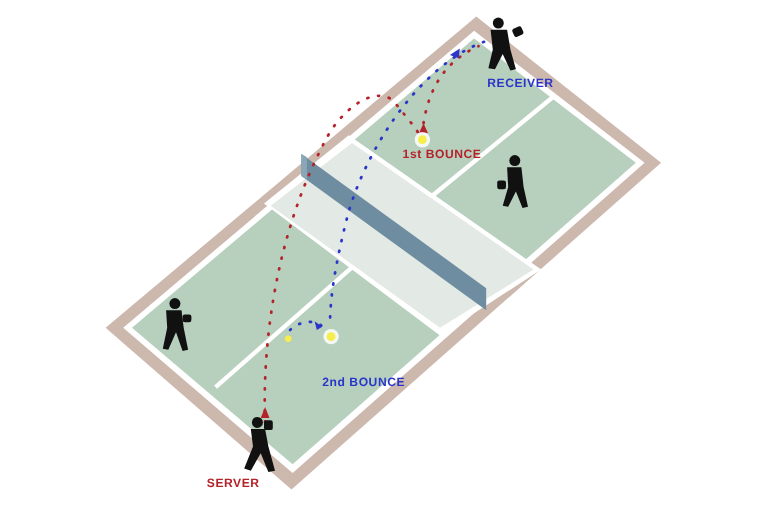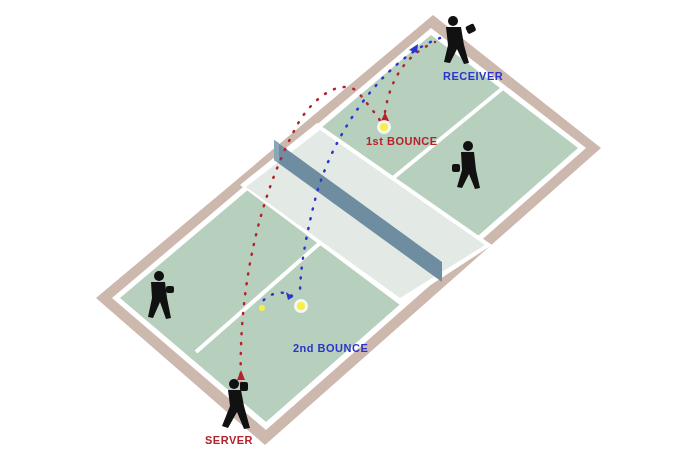--- a/index.html
+++ b/index.html
@@ -64,14 +64,14 @@
     <g fill="#111111" transform="translate(236,404)">
       <circle cx="-2" cy="-20" r="5"></circle>
       <path d="M -8,-14 L 5,-14 L 8,2 L 14,24 L 8,25 L 1,8 L -8,24 L -14,22 L -6,2 Z"></path>
       <rect x="4" y="-22" width="8" height="9" rx="2"></rect>
     </g>
   </svg>
 
   <div class="label label-blue" style="left:443px; top:70px;">RECEIVER</div>
   <div class="label label-red" style="left:366px; top:135px;">1st BOUNCE</div>
   <div class="label label-blue" style="left:293px; top:330px;margin-top:12px;">2nd BOUNCE</div>
-  <div class="label label-red" style="left:205px; top:434px;">SERVER</div>
+  <div class="label label-red" style="left:188px; top:434px;">SERVER</div>
 </div>
 
 </body></html>

